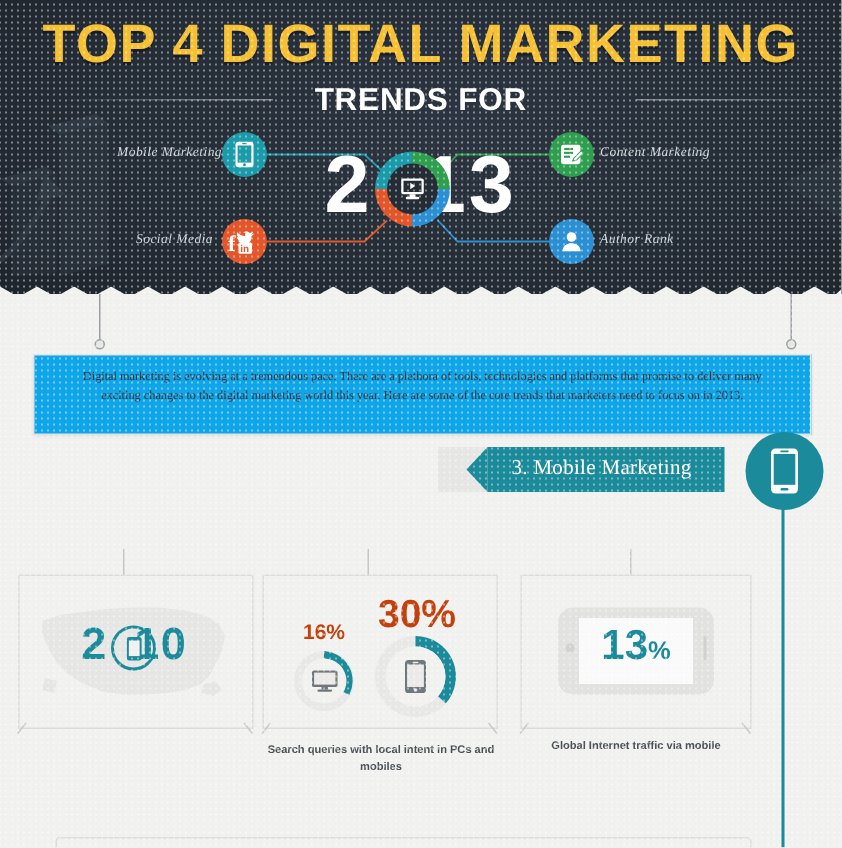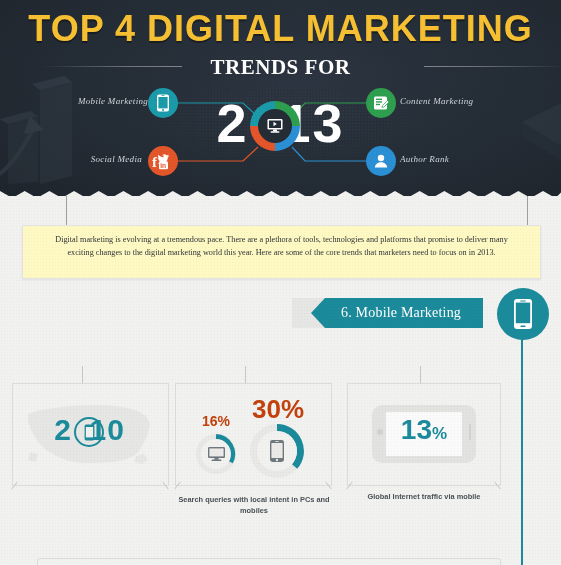--- a/index.html
+++ b/index.html
@@ -52,21 +52,20 @@
     text-shadow:0 2px 0 rgba(0,0,0,.35);
     white-space:nowrap;
   }
   .subtitle-wrap{
     position:absolute;left:0;top:55px;width:561px;text-align:center;
   }
   .subtitle{
     display:inline-block;position:relative;
     font-size:21px;font-weight:bold;color:#ffffff;letter-spacing:.5px;
     padding:0 18px;
-    font-family:Liberation Serif, serif;
   }
   .subrule{
     position:absolute;top:66px;height:1px;width:140px;
     background:linear-gradient(90deg, rgba(255,255,255,0) 0%, rgba(255,255,255,.33) 60%, rgba(255,255,255,.42) 100%);
   }
   .subrule.left{left:42px;}
   .subrule.right{right:42px;background:linear-gradient(270deg, rgba(255,255,255,0) 0%, rgba(255,255,255,.33) 60%, rgba(255,255,255,.42) 100%);}
 
   .year{
     position:absolute;left:0;top:96px;width:561px;text-align:center;
@@ -129,22 +128,22 @@
 
   
   .pin{
     position:absolute;width:1px;background:#9aa0a4;
   }
   .pin-head{
     position:absolute;width:5px;height:5px;border-radius:50%;
     background:#e7e7e5;border:1px solid #9aa0a4;
   }
   .intro{
-    position:absolute;left:22px;top:225px;width:517px;height:52px;
-    background:#fef9c3;
+    position:absolute;left:22px;top:236px;width:517px;height:52px;
+    background:#0ea5e9;
     border:1px solid #e3e3e1;
     box-shadow:0 1px 2px rgba(0,0,0,.07);
   }
   .intro p{
     margin:0;padding:7px 22px 0 22px;
     font-family:"Liberation Serif", serif;
     font-size:8.2px;line-height:13px;color:#2f3438;text-align:center;
   }
 
   
@@ -349,21 +348,21 @@
   <div class="pin-head" style="left:63px;top:226px;"></div>
   <div class="pin" style="left:527px;top:196px;height:32px;"></div>
   <div class="pin-head" style="left:524px;top:226px;"></div>
 
   <div class="intro">
     <p>Digital marketing is  evolving at a tremendous pace. There are a plethora of tools, technologies and  platforms that promise to deliver many exciting changes to the digital marketing world this year. Here are some of the core trends that marketers need to focus on in 2013.</p>
   </div>
 
   <div class="banner-ghost"></div>
   <div class="banner">
-    <span class="banner-text">6. Mobile Marketing</span>
+    <span class="banner-text">3. Mobile Marketing</span>
   </div>
   <div class="sect-circle">
     <svg width="22" height="32" viewBox="0 0 22 32">
       <rect x="2" y="1" width="18" height="30" rx="3" fill="#ffffff"></rect>
       <rect x="3.8" y="4.6" width="14.4" height="20.6" fill="#1b8a9a"></rect>
       <rect x="8.2" y="2.4" width="5.6" height="1.1" rx=".55" fill="#1b8a9a"></rect>
       <rect x="8.4" y="27.4" width="5.2" height="1.6" rx=".8" fill="#1b8a9a"></rect>
     </svg>
   </div>
   <div class="spine"></div>

